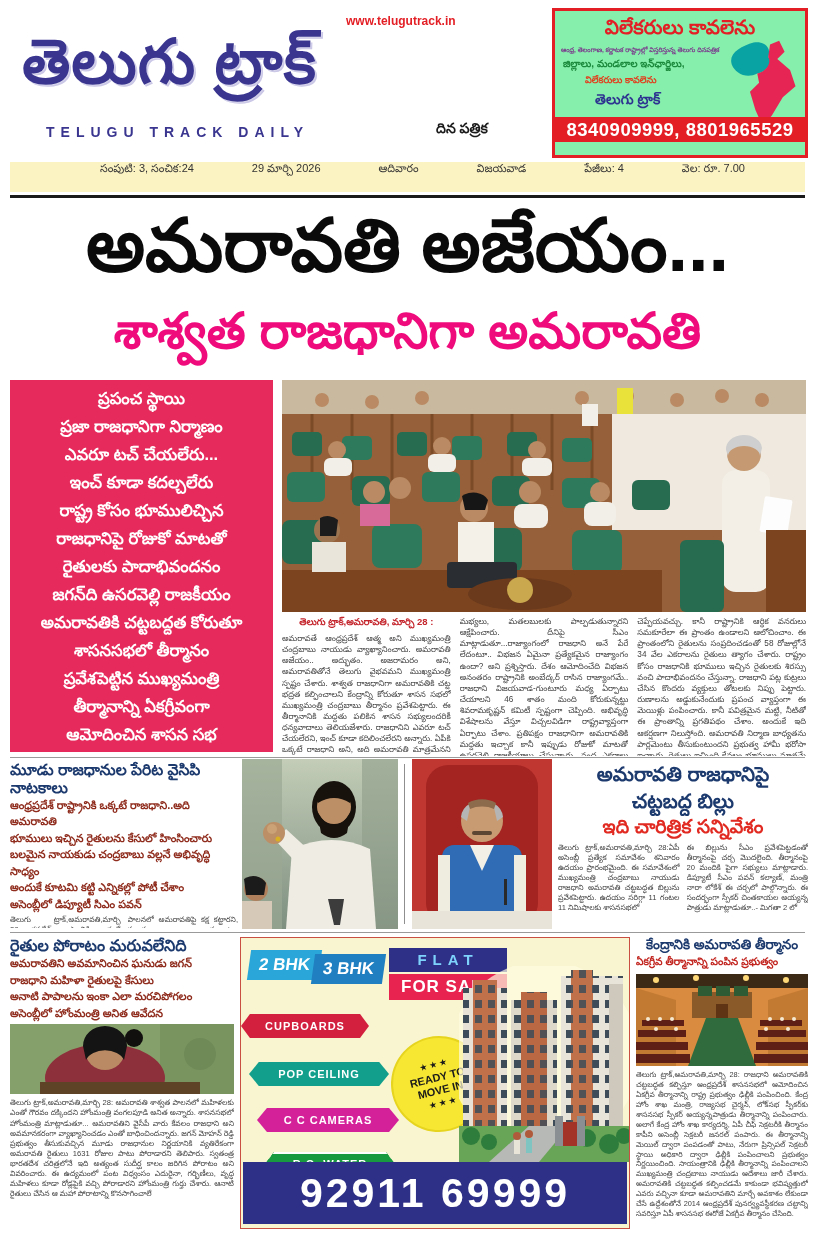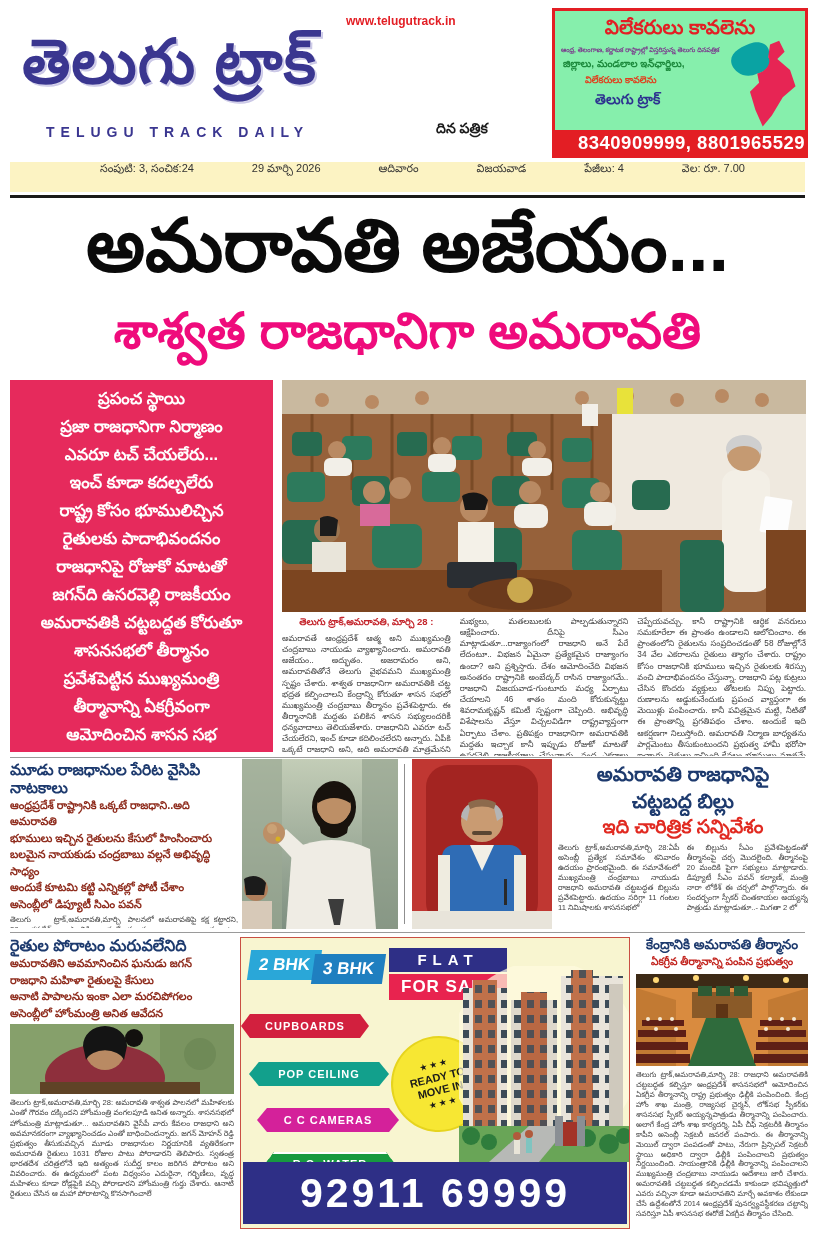--- a/index.html
+++ b/index.html
@@ -12,22 +12,22 @@
                text-shadow:0 0 2px #fff, 2px 2px 0 #c9c6e6;transform:skewX(-2deg);}
   .logo-eng{position:absolute;left:46px;top:124px;font-size:14px;font-weight:bold;color:#3a3690;letter-spacing:6px;}
   .logo-tag{position:absolute;left:436px;top:120px;font-size:14px;color:#1a1a1a;font-weight:bold;}
   .recruit{position:absolute;left:552px;top:8px;width:256px;height:150px;border:3px solid #e31e24;background:#86efac;box-sizing:border-box;}
   .recruit-title{margin-top:5px;text-align:center;font-size:20px;font-weight:bold;color:#e31e24;}
   .recruit-sub{margin-top:2px;text-align:left;padding-left:6px;font-size:6.5px;color:#7a3a8c;font-weight:bold;width:170px;}
   .recruit-green{margin-top:3px;padding-left:8px;font-size:10px;font-weight:bold;color:#1c8a3c;width:168px;}
   .recruit-red2{margin-top:2px;padding-left:30px;font-size:9.5px;font-weight:bold;color:#e0401e;width:140px;}
   .recruit-brand{margin-top:3px;padding-left:40px;font-size:14px;font-weight:bold;color:#2d3390;width:130px;}
   .recruit-map{position:absolute;right:4px;top:26px;}
-  .recruit-phones{position:absolute;left:0;right:0;bottom:0;height:25px;background:#e31e24;color:#fff;
-                  font-size:18.5px;font-weight:bold;text-align:right;line-height:25px;letter-spacing:.5px;}
+  .recruit-phones{position:absolute;left:0;right:0;bottom:13px;height:25px;background:#e31e24;color:#fff;
+                  font-size:18.5px;font-weight:bold;text-align:center;line-height:25px;letter-spacing:.5px;}
   
   .datestrip{position:absolute;left:10px;top:162px;width:795px;height:30px;background:#fcf3c3;
              display:flex;align-items:center;justify-content:space-between;padding:0 60px 16px 90px;box-sizing:border-box;
              font-size:11px;color:#333;}
   .rule-black{position:absolute;left:10px;top:195px;width:795px;height:3px;background:#1a1a1a;}
   
   .headline{position:absolute;left:0;top:198px;width:815px;text-align:center;font-size:74px;font-weight:bold;
             color:#0a0a0a;line-height:96px;letter-spacing:0px;}
   .subheadline{position:absolute;left:0;top:298px;width:815px;text-align:center;font-size:50px;font-weight:bold;
                color:#ef0b7c;line-height:66px;}
@@ -56,41 +56,41 @@
   .story5{position:absolute;left:10px;top:937px;width:224px;height:292px;overflow:hidden;}
   .story5 .s-head{font-size:16px;}
   .s5-body{font-size:7.6px;line-height:1.33;text-align:justify;color:#3f3f3f;margin-top:4px;overflow:hidden;height:118px;}
   .anitha-photo{width:224px;height:70px;overflow:hidden;background:#86a06b;margin-top:3px;}
   .flatad{position:absolute;left:240px;top:937px;width:390px;height:292px;background:#f8f5d0;
           border:1.5px solid #c94f43;box-sizing:border-box;overflow:hidden;}
   .bhk{position:absolute;top:12px;height:30px;line-height:30px;color:#fff;font-weight:bold;font-size:17px;
        padding:0 10px;transform:skewX(-8deg);}
   .bhk2{left:8px;background:#2aa7d8;}
   .bhk3{left:72px;top:16px;background:#1f7fc0;}
-  .flatbar{position:absolute;left:148px;top:10px;width:118px;height:24px;background:#2e2f86;color:#ffffff;
+  .flatbar{position:absolute;left:148px;top:10px;width:118px;height:24px;background:#2e2f86;color:#7dd3fc;
            font-size:15px;font-weight:bold;text-align:center;line-height:24px;letter-spacing:6px;}
   .salebar{position:absolute;left:148px;top:36px;width:118px;height:26px;background:#e8234f;color:#fff;
            font-size:17px;font-weight:bold;text-align:center;line-height:26px;letter-spacing:1px;}
   .ribbon{position:absolute;height:24px;line-height:24px;color:#fff;font-weight:bold;font-size:11px;
           text-align:center;letter-spacing:1px;
           clip-path:polygon(7% 0,93% 0,100% 50%,93% 100%,7% 100%,0 50%);}
   .f0{left:0px;top:76px;width:128px;background:#d2203e;}
   .f1{left:8px;top:124px;width:140px;background:#12a08c;}
   .f2{left:16px;top:170px;width:142px;background:#d4219a;}
   .f3{left:24px;top:214px;width:130px;background:#179a40;box-shadow:inset 0 0 0 2px #fff,inset 0 0 0 4px #179a40;}
   .badge{position:absolute;left:152px;top:100px;width:92px;height:92px;border-radius:50%;background:#f7e733;
          transform:rotate(-14deg);display:flex;flex-direction:column;align-items:center;justify-content:center;
          font-weight:bold;color:#1a1a1a;font-size:11px;line-height:13px;box-shadow:0 0 0 2px #e6d41e;}
   .badge .stars{font-size:9px;letter-spacing:2px;}
   .bld{position:absolute;right:0px;top:28px;}
   .phonebar{position:absolute;left:2px;right:2px;bottom:4px;height:62px;background:#2e2f86;color:#fff;
             font-size:41px;font-weight:bold;text-align:center;line-height:62px;letter-spacing:3px;}
   .story6{position:absolute;left:636px;top:937px;width:172px;height:292px;overflow:hidden;}
   .s6-head{font-size:13.5px;font-weight:bold;color:#1d3a6e;text-align:center;line-height:1.2;}
-  .s6-sub{font-size:10.5px;font-weight:bold;color:#c2251f;text-align:center;margin-top:2px;}
+  .s6-sub{font-size:10.5px;font-weight:bold;color:#c2251f;text-align:left;margin-top:2px;}
   .res-photo{width:172px;height:92px;overflow:hidden;background:#3d2a16;margin-top:4px;}
   .s6-body{font-size:7.4px;line-height:1.34;text-align:justify;color:#3f3f3f;margin-top:4px;overflow:hidden;height:150px;}
 </style>
 </head>
 <body>
 
 <div class="page">
 
   <div>
     <div class="website">www.telugutrack.in</div>
@@ -124,22 +124,22 @@
 
   <div class="headline">అమరావతి అజేయం...</div>
   <div class="subheadline">శాశ్వత రాజధానిగా అమరావతి</div>
 
   <div class="pinkbox">
     <div>ప్రపంచ స్థాయి</div>
     <div>ప్రజా రాజధానిగా నిర్మాణం</div>
     <div>ఎవరూ టచ్ చేయలేరు...</div>
     <div>ఇంచ్ కూడా కదల్చలేరు</div>
     <div>రాష్ట్ర కోసం భూములిచ్చిన</div>
+    <div>రాజధానిపై రోజుకో మాటతో</div>
     <div>రైతులకు పాదాభివందనం</div>
-    <div>రాజధానిపై రోజుకో మాటతో</div>
     <div>జగన్‌ది ఉసరవెల్లి రాజకీయం</div>
     <div>అమరావతికి చట్టబద్దత కోరుతూ</div>
     <div>శాసనసభలో తీర్మానం</div>
     <div>ప్రవేశపెట్టిన ముఖ్యమంత్రి</div>
     <div>తీర్మానాన్ని ఏకగ్రీవంగా</div>
     <div>ఆమోదించిన శాసన సభ</div>
   </div>
 
   <div class="lead-photo">
     <svg width="524" height="232" viewBox="0 0 524 232">

